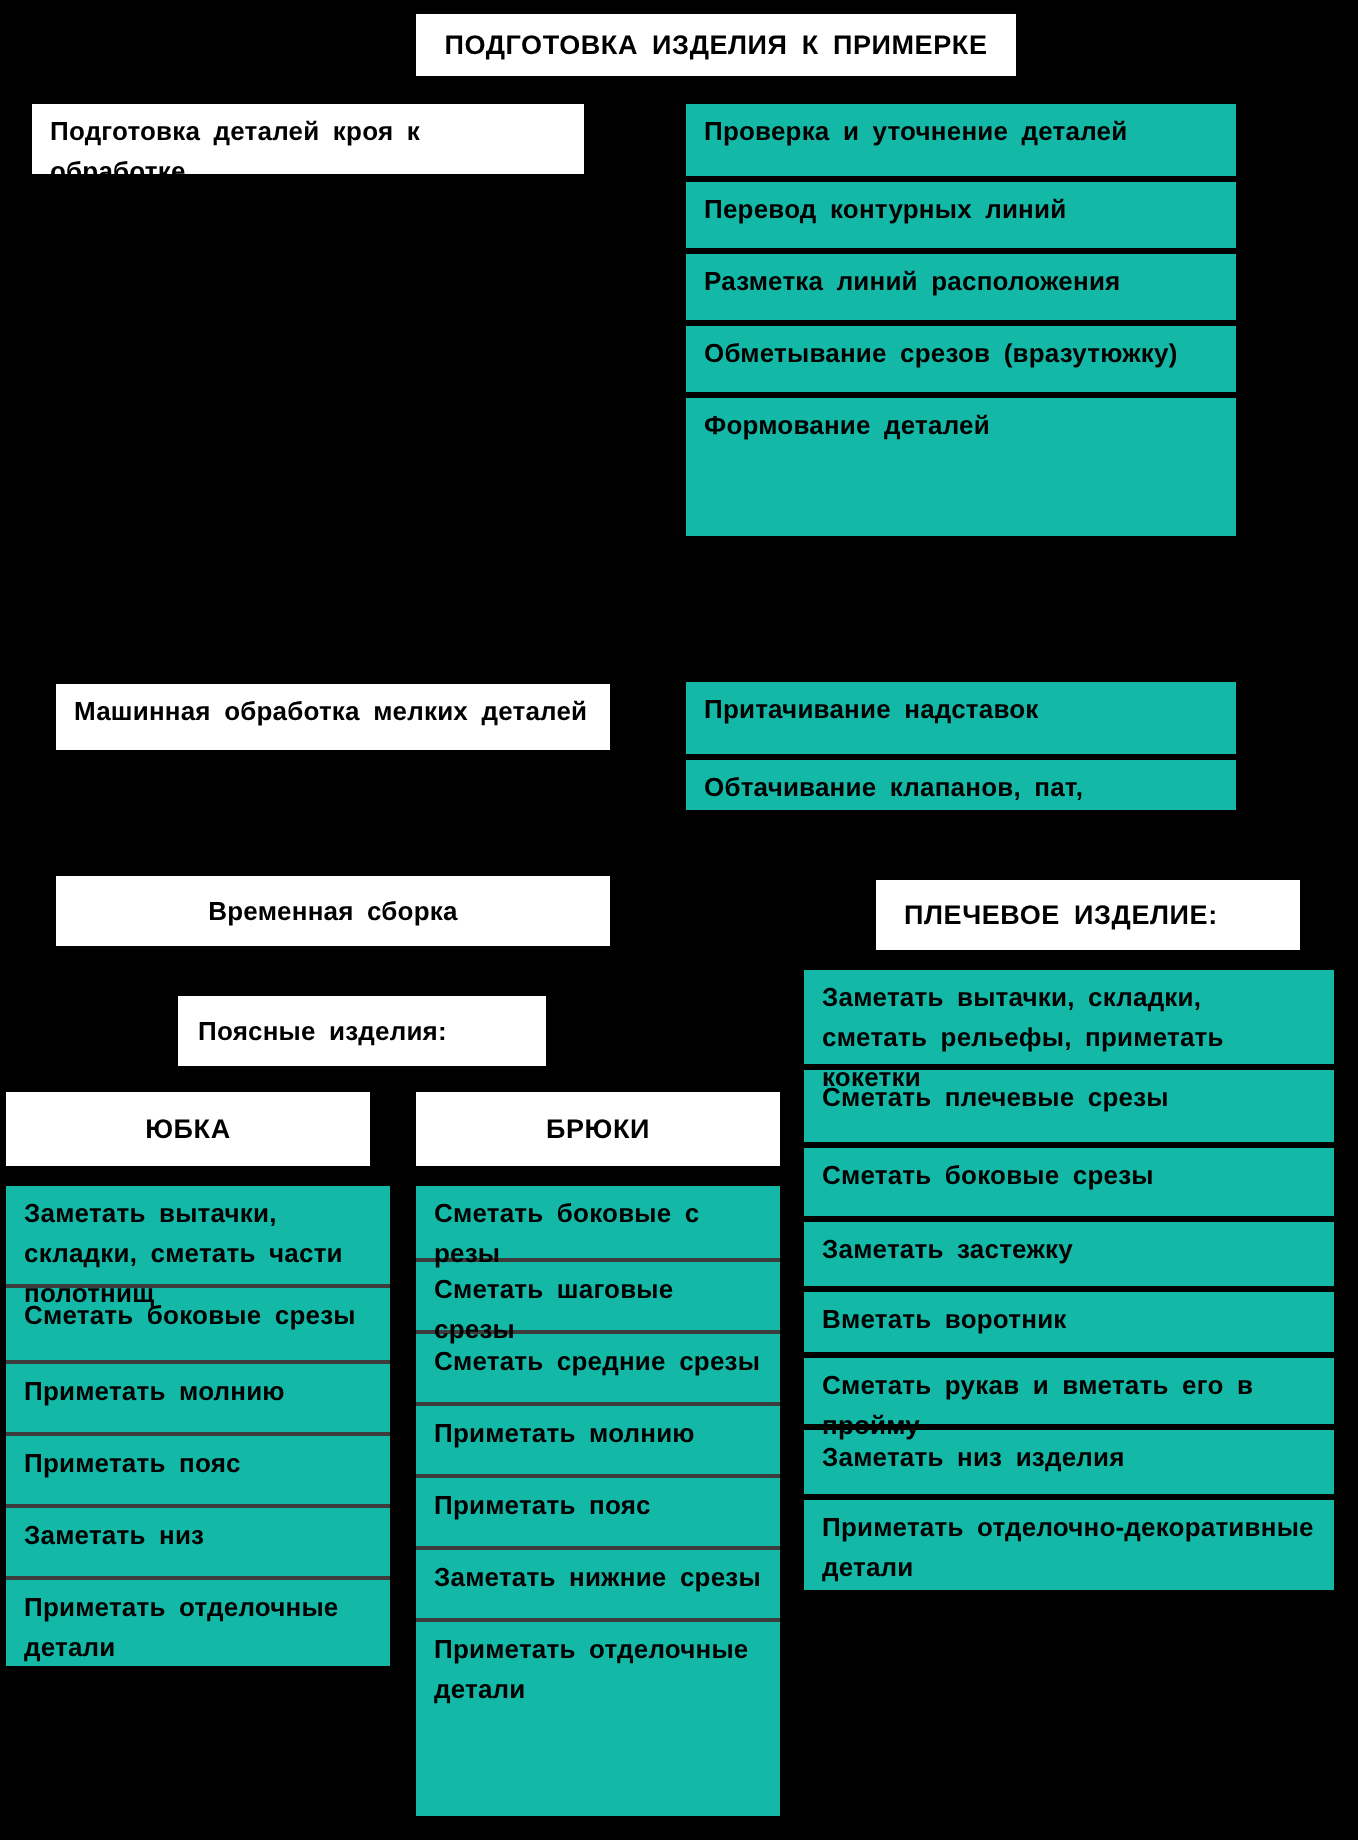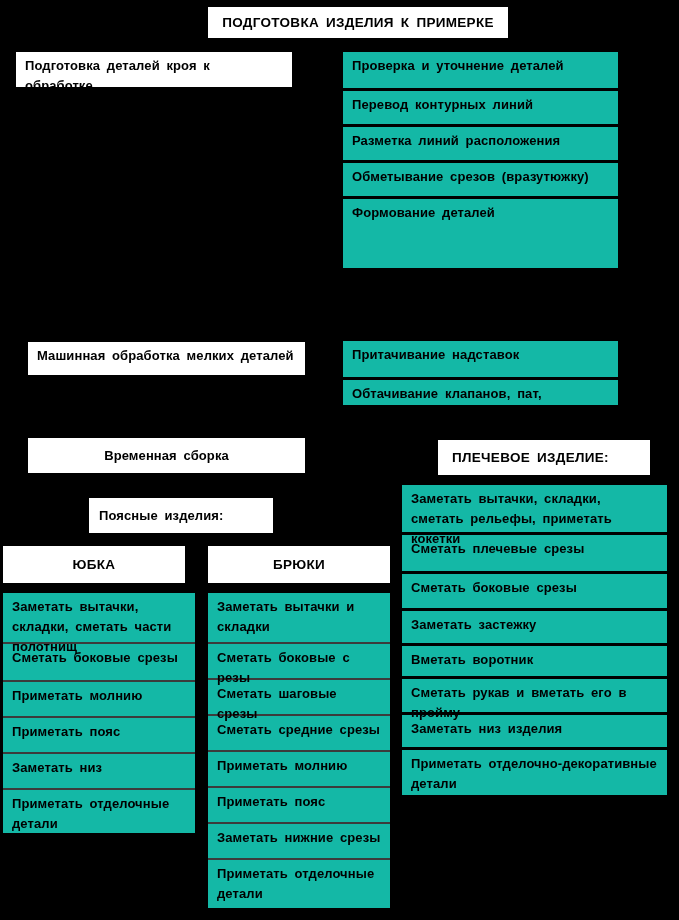--- a/index.html
+++ b/index.html
@@ -107,21 +107,20 @@
   <div class="stack thin" style="left:3px; top:593px; width:192px; height:240px;">
     <div class="row" style="height:49px;">Заметать вытачки, складки, сметать части полотнищ</div>
     <div class="row" style="height:38px;">Сметать боковые срезы</div>
     <div class="row" style="height:36px;">Приметать молнию</div>
     <div class="row" style="height:36px;">Приметать пояс</div>
     <div class="row" style="height:36px;">Заметать низ</div>
     <div class="row" style="height:47px;">Приметать отделочные детали</div>
   </div>
 
   <div class="stack thin" style="left:208px; top:593px; width:182px; height:315px;">
-    <div class="row" style="height:49px;">Заметать вытачки и складки</div>
     <div class="row" style="height:36px;">Сметать боковые с резы</div>
     <div class="row" style="height:36px;">Сметать шаговые срезы</div>
     <div class="row" style="height:36px;">Сметать средние срезы</div>
     <div class="row" style="height:36px;">Приметать молнию</div>
     <div class="row" style="height:36px;">Приметать пояс</div>
     <div class="row" style="height:36px;">Заметать нижние срезы</div>
     <div class="row" style="height:50px;">Приметать отделочные детали</div>
   </div>
 
 </div>

